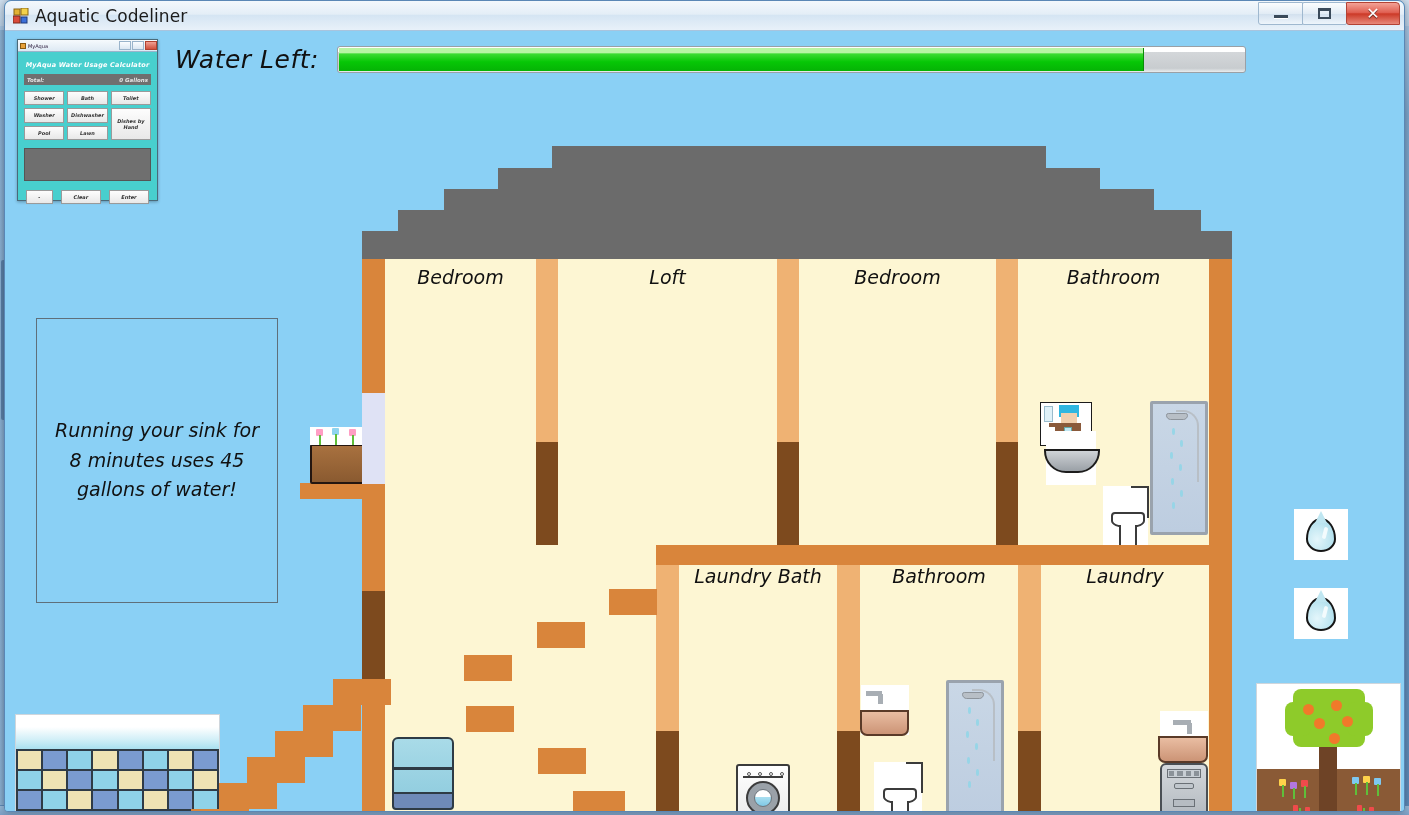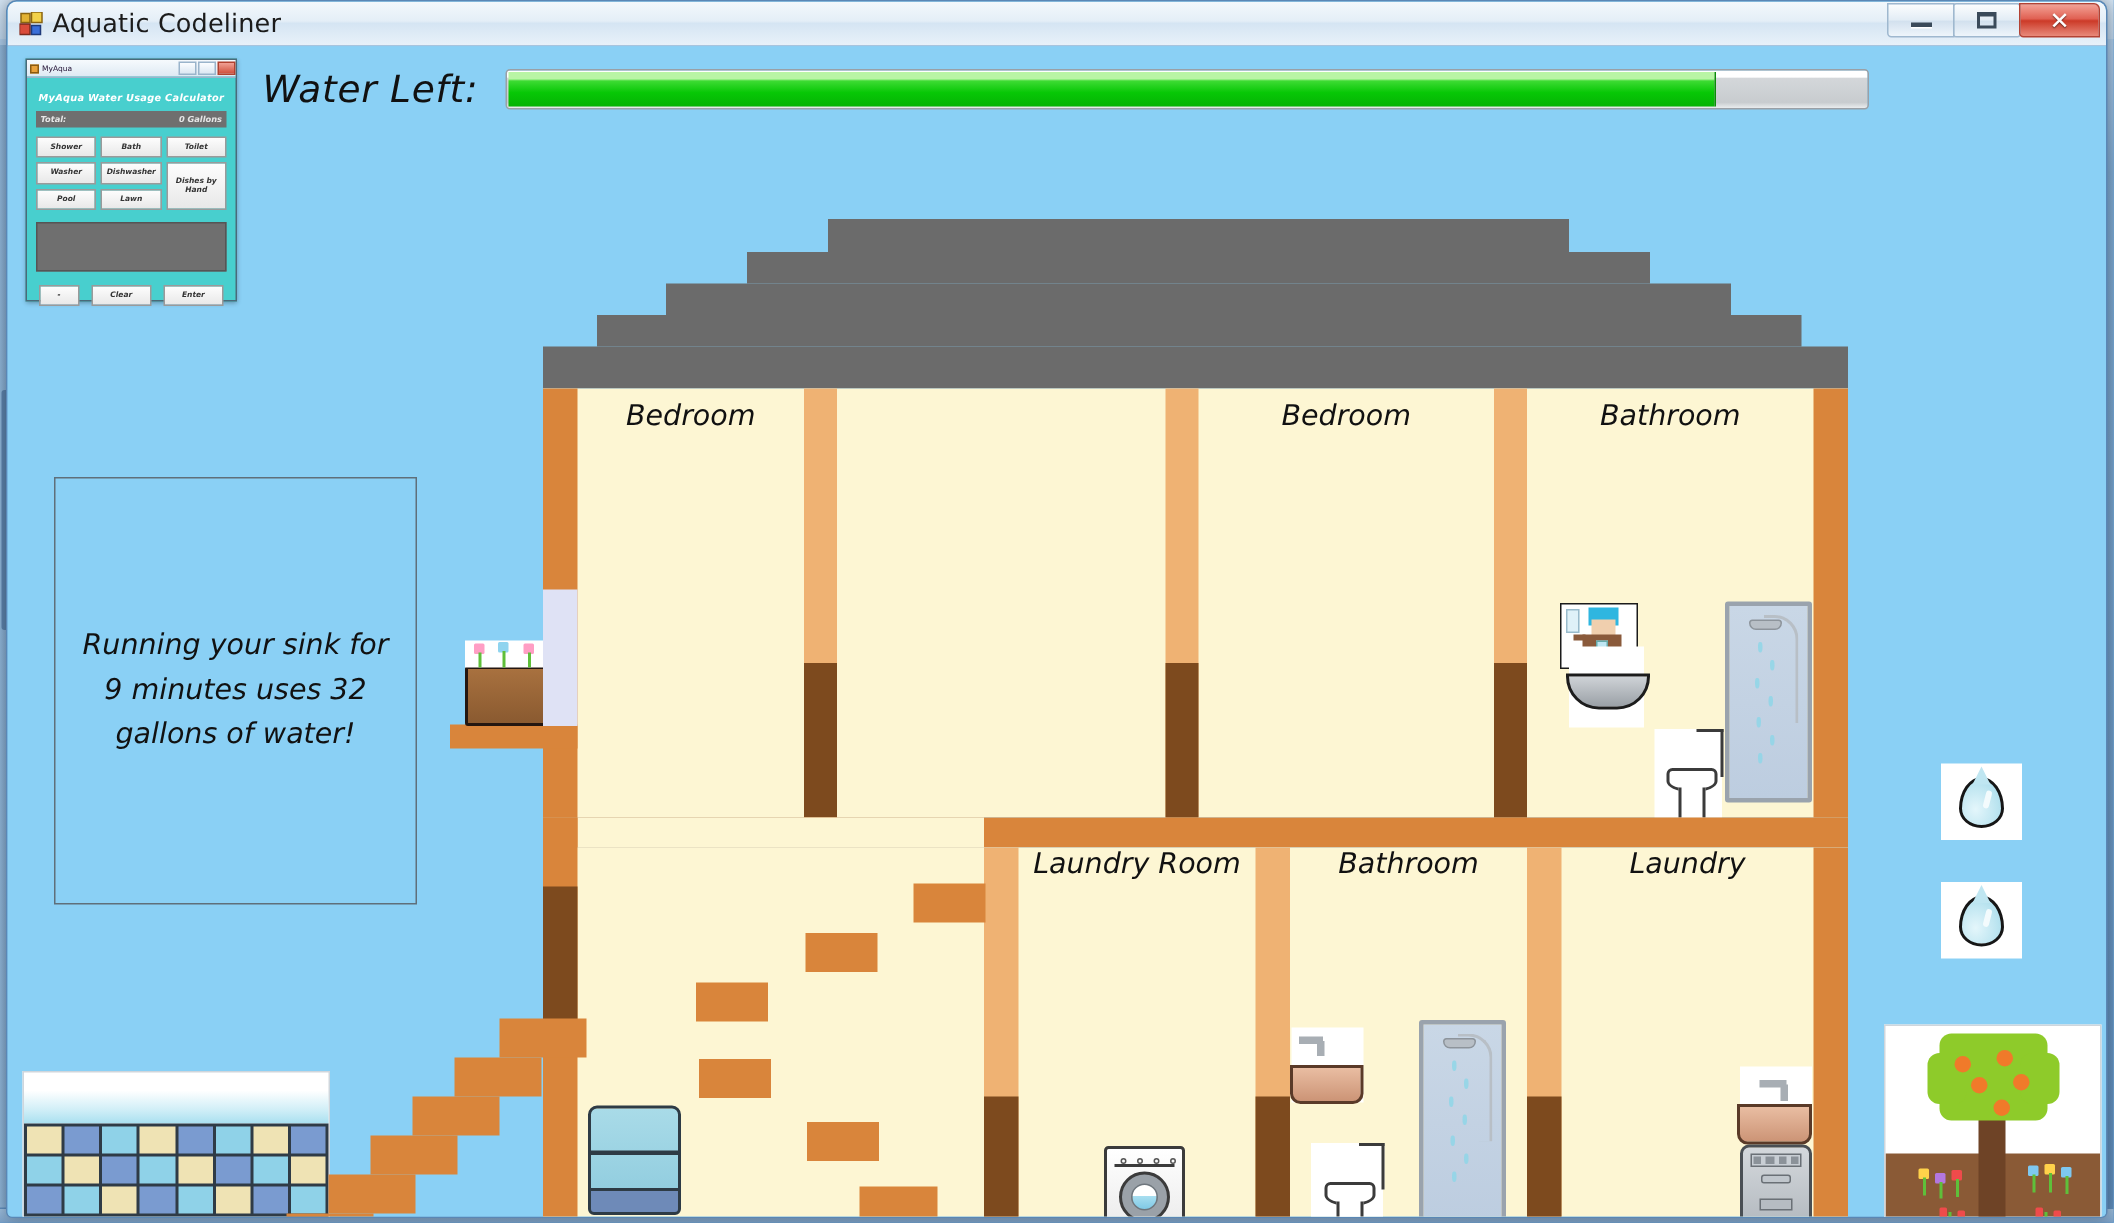--- a/index.html
+++ b/index.html
@@ -419,21 +419,21 @@
       <div class="ma-display"></div>
 
       <div class="ma-foot">
         <div class="mab">-</div>
         <div class="mab">Clear</div>
         <div class="mab">Enter</div>
       </div>
     </div>
 
     <div id="fact-box">
-      <div id="fact-text">Running your sink for 9 minutes uses 32 gallons of water!</div>
+      <div id="fact-text">Running your sink for 8 minutes uses 45 gallons of water!</div>
     </div>
 
     <div id="house">
 
       <div class="px roof" style="left:547px;top:115px;width:494px;height:22px;"></div>
       <div class="px roof" style="left:493px;top:137px;width:602px;height:21px;"></div>
       <div class="px roof" style="left:439px;top:158px;width:710px;height:21px;"></div>
       <div class="px roof" style="left:393px;top:179px;width:803px;height:21px;"></div>
       <div class="px roof" style="left:357px;top:200px;width:870px;height:28px;"></div>
 
@@ -443,20 +443,21 @@
       <div class="px wall-outer" style="left:1204px;top:228px;width:23px;height:286px;"></div>
 
       <div class="px wall-inner" style="left:531px;top:228px;width:22px;height:286px;"></div>
       <div class="px wall-inner" style="left:772px;top:228px;width:22px;height:286px;"></div>
       <div class="px wall-inner" style="left:991px;top:228px;width:22px;height:286px;"></div>
       <div class="px wall-dark" style="left:531px;top:411px;width:22px;height:103px;"></div>
       <div class="px wall-dark" style="left:772px;top:411px;width:22px;height:103px;"></div>
       <div class="px wall-dark" style="left:991px;top:411px;width:22px;height:103px;"></div>
 
       <div class="roomlabel" style="left:380px;top:235px;width:151px;">Bedroom</div>
+      <div class="roomlabel" style="left:553px;top:235px;width:219px;">Loft</div>
       <div class="roomlabel" style="left:794px;top:235px;width:197px;">Bedroom</div>
       <div class="roomlabel" style="left:1013px;top:235px;width:191px;">Bathroom</div>
 
       <div class="char" style="left:1035px;top:371px;width:52px;height:44px;">
         <div class="mirror"></div>
         <div class="hair"></div>
         <div class="face"></div>
         <div class="body"></div>
         <div class="arm"></div>
         <div class="cup"></div>
@@ -488,21 +489,21 @@
       <div class="px wall-outer" style="left:357px;top:514px;width:23px;height:272px;"></div>
       <div class="px wall-outer" style="left:1204px;top:534px;width:23px;height:252px;"></div>
 
       <div class="px wall-inner" style="left:651px;top:534px;width:23px;height:252px;"></div>
       <div class="px wall-inner" style="left:832px;top:534px;width:23px;height:252px;"></div>
       <div class="px wall-inner" style="left:1013px;top:534px;width:23px;height:252px;"></div>
       <div class="px wall-dark" style="left:651px;top:700px;width:23px;height:86px;"></div>
       <div class="px wall-dark" style="left:832px;top:700px;width:23px;height:86px;"></div>
       <div class="px wall-dark" style="left:1013px;top:700px;width:23px;height:86px;"></div>
 
-      <div class="roomlabel" style="left:674px;top:534px;width:158px;">Laundry Room</div>
+      <div class="roomlabel" style="left:674px;top:534px;width:158px;">Laundry Bath</div>
       <div class="roomlabel" style="left:855px;top:534px;width:158px;">Bathroom</div>
       <div class="roomlabel" style="left:1036px;top:534px;width:168px;">Laundry</div>
 
       <div class="stair" style="left:604px;top:558px;width:48px;height:26px;"></div>
       <div class="stair" style="left:532px;top:591px;width:48px;height:26px;"></div>
       <div class="stair" style="left:459px;top:624px;width:48px;height:26px;"></div>
       <div class="stair" style="left:461px;top:675px;width:48px;height:26px;"></div>
       <div class="stair" style="left:533px;top:717px;width:48px;height:26px;"></div>
       <div class="stair" style="left:568px;top:760px;width:52px;height:26px;"></div>
 

